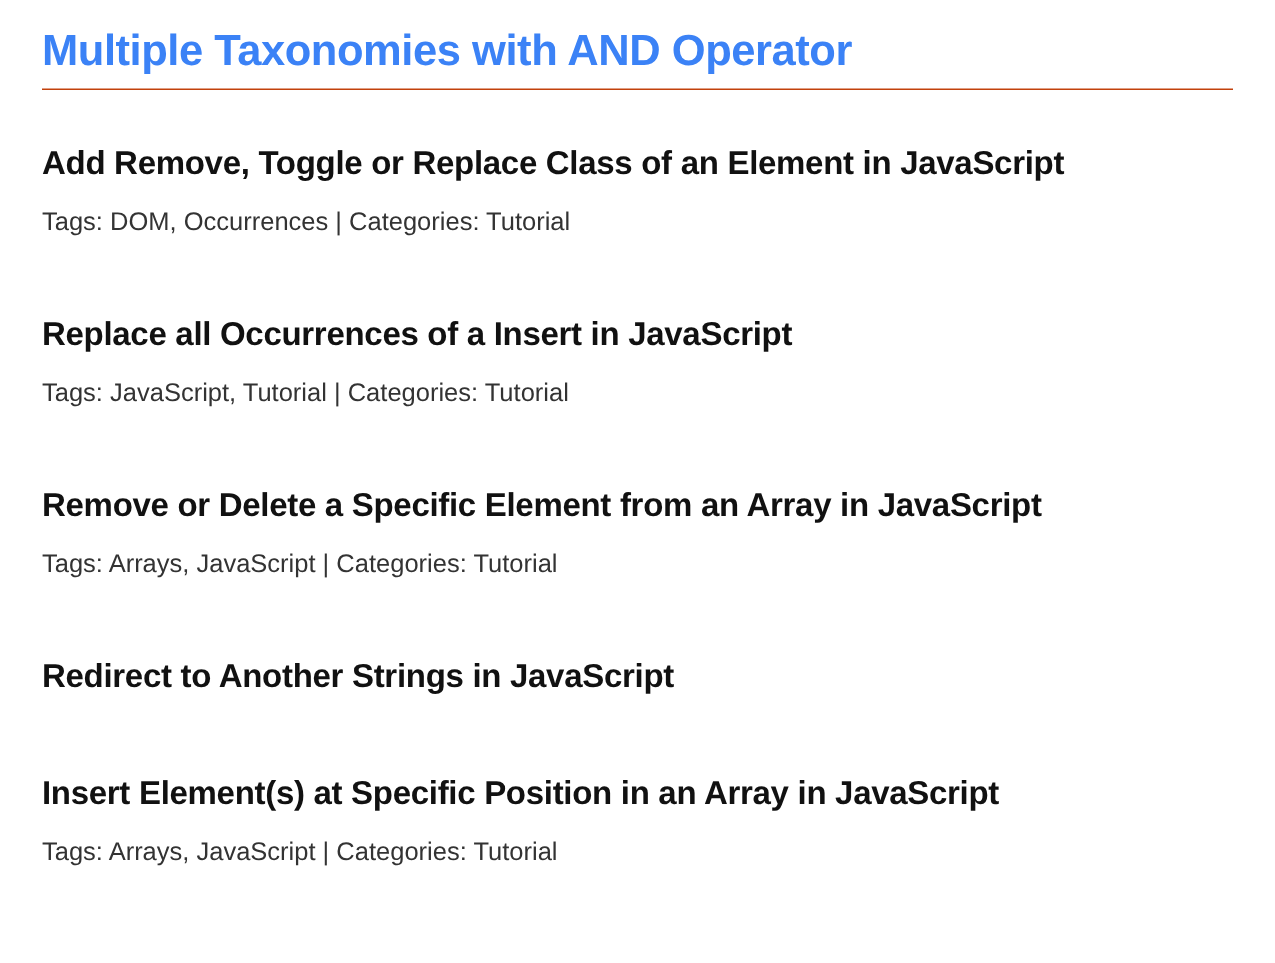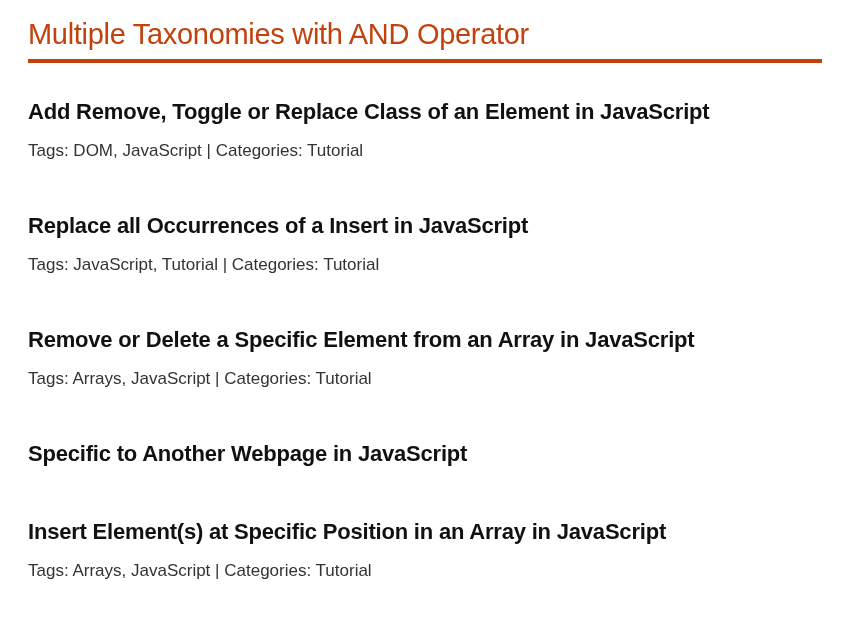--- a/index.html
+++ b/index.html
@@ -9,24 +9,24 @@
     }
     body {
       font-family: "Source Sans Pro", -apple-system, BlinkMacSystemFont, "Segoe UI", Helvetica, Arial, sans-serif;
       background: #ffffff;
       color: #111;
       width: 850px;
       padding: 18px 28px;
     }
     .page-title {
       font-size: 29px;
-      font-weight: 400;
-      color: #c2410c;
+      font-weight: 700;
+      color: #3b82f6;
       padding-bottom: 8px;
-      border-bottom: 4px solid #c2410c;
+      border-bottom: 1px solid #c2410c;
       margin-bottom: 36px;
       letter-spacing: -0.3px;
     }
     .post {
       margin-bottom: 52px;
     }
     .post-title {
       font-size: 22px;
       font-weight: 700;
       color: #111;
@@ -40,40 +40,40 @@
     }
   </style>
 </head>
 <body>
 
 <h2 class="page-title">Multiple Taxonomies with AND Operator</h2>
 
 <div class="post">
   <h3 class="post-title">Add Remove, Toggle or Replace Class of an Element in JavaScript</h3>
   <p class="post-meta">
-    <span>Tags: </span><span>DOM, JavaScript</span><span> | </span><span>Categories: </span><span>Tutorial</span>
+    <span>Tags: </span><span>DOM, Occurrences</span><span> | </span><span>Categories: </span><span>Tutorial</span>
   </p>
 </div>
 
 <div class="post">
   <h3 class="post-title">Replace all Occurrences of a Insert in JavaScript</h3>
   <p class="post-meta">
     <span>Tags: </span><span>JavaScript, Tutorial</span><span> | </span><span>Categories: </span><span>Tutorial</span>
   </p>
 </div>
 
 <div class="post">
   <h3 class="post-title">Remove or Delete a Specific Element from an Array in JavaScript</h3>
   <p class="post-meta">
     <span>Tags: </span><span>Arrays, JavaScript</span><span> | </span><span>Categories: </span><span>Tutorial</span>
   </p>
 </div>
 
 <div class="post">
-  <h3 class="post-title">Specific to Another Webpage in JavaScript</h3>
+  <h3 class="post-title">Redirect to Another Strings in JavaScript</h3>
 </div>
 
 <div class="post">
   <h3 class="post-title">Insert Element(s) at Specific Position in an Array in JavaScript</h3>
   <p class="post-meta">
     <span>Tags: </span><span>Arrays, JavaScript</span><span> | </span><span>Categories: </span><span>Tutorial</span>
   </p>
 </div>
 
 </body></html>

